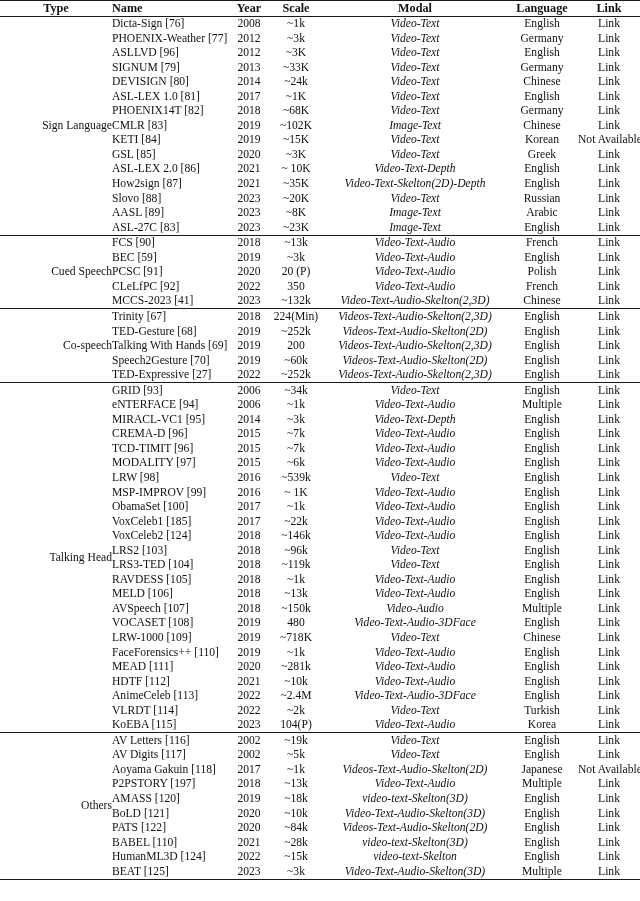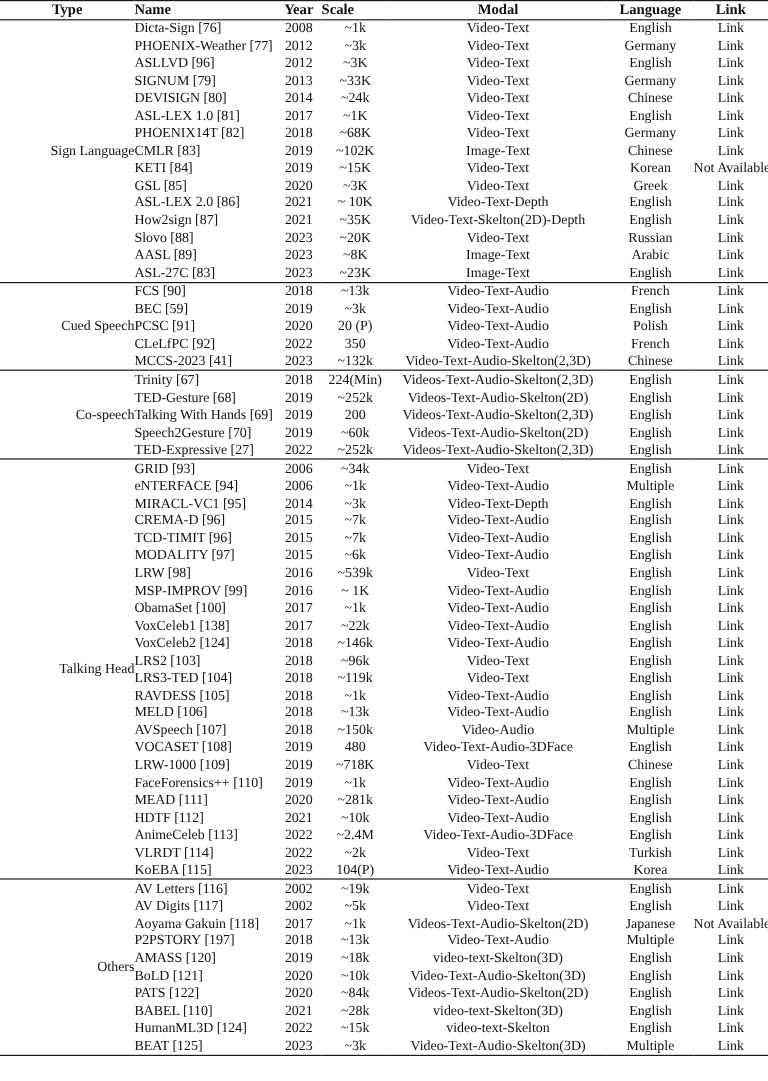--- a/index.html
+++ b/index.html
@@ -74,34 +74,34 @@
     height: 0;
     padding: 0;
     font-size: 0;
     line-height: 0;
   }
 
   
   .th-type     { text-align: center; padding-right: 14px; }
   .th-name     { text-align: left;   padding-left: 4px;   }
   .th-year     { text-align: center; }
-  .th-scale    { text-align: left; }
+  .th-scale    { text-align: center; }
   .th-modal    { text-align: center; }
   .th-language { text-align: center; }
   .th-link     { text-align: center; }
 
   td.cell-type {
     text-align: right;
     padding-right: 14px;
     vertical-align: middle;
   }
   td.cell-name     { text-align: left; padding-left: 4px; }
   td.cell-year     { text-align: center; }
   td.cell-scale    { text-align: center; }
-  td.cell-modal    { text-align: center; }
+  td.cell-modal    { text-align: center; font-style: italic; }
   td.cell-language { text-align: center; }
   td.cell-link     { text-align: center; }
 </style>
 </head>
 <body>
 
 <div id="table-wrap">
   <table class="dataset-table">
     <colgroup>
       <col class="c-type">
@@ -406,21 +406,21 @@
         </tr>
         <tr>
           <td class="cell-name">ObamaSet [100]</td>
           <td class="cell-year">2017</td>
           <td class="cell-scale">~1k</td>
           <td class="cell-modal">Video-Text-Audio</td>
           <td class="cell-language">English</td>
           <td class="cell-link">Link</td>
         </tr>
         <tr>
-          <td class="cell-name">VoxCeleb1 [138]</td>
+          <td class="cell-name">VoxCeleb1 [185]</td>
           <td class="cell-year">2017</td>
           <td class="cell-scale">~22k</td>
           <td class="cell-modal">Video-Text-Audio</td>
           <td class="cell-language">English</td>
           <td class="cell-link">Link</td>
         </tr>
         <tr>
           <td class="cell-name">VoxCeleb2 [124]</td>
           <td class="cell-year">2018</td>
           <td class="cell-scale">~146k</td>

